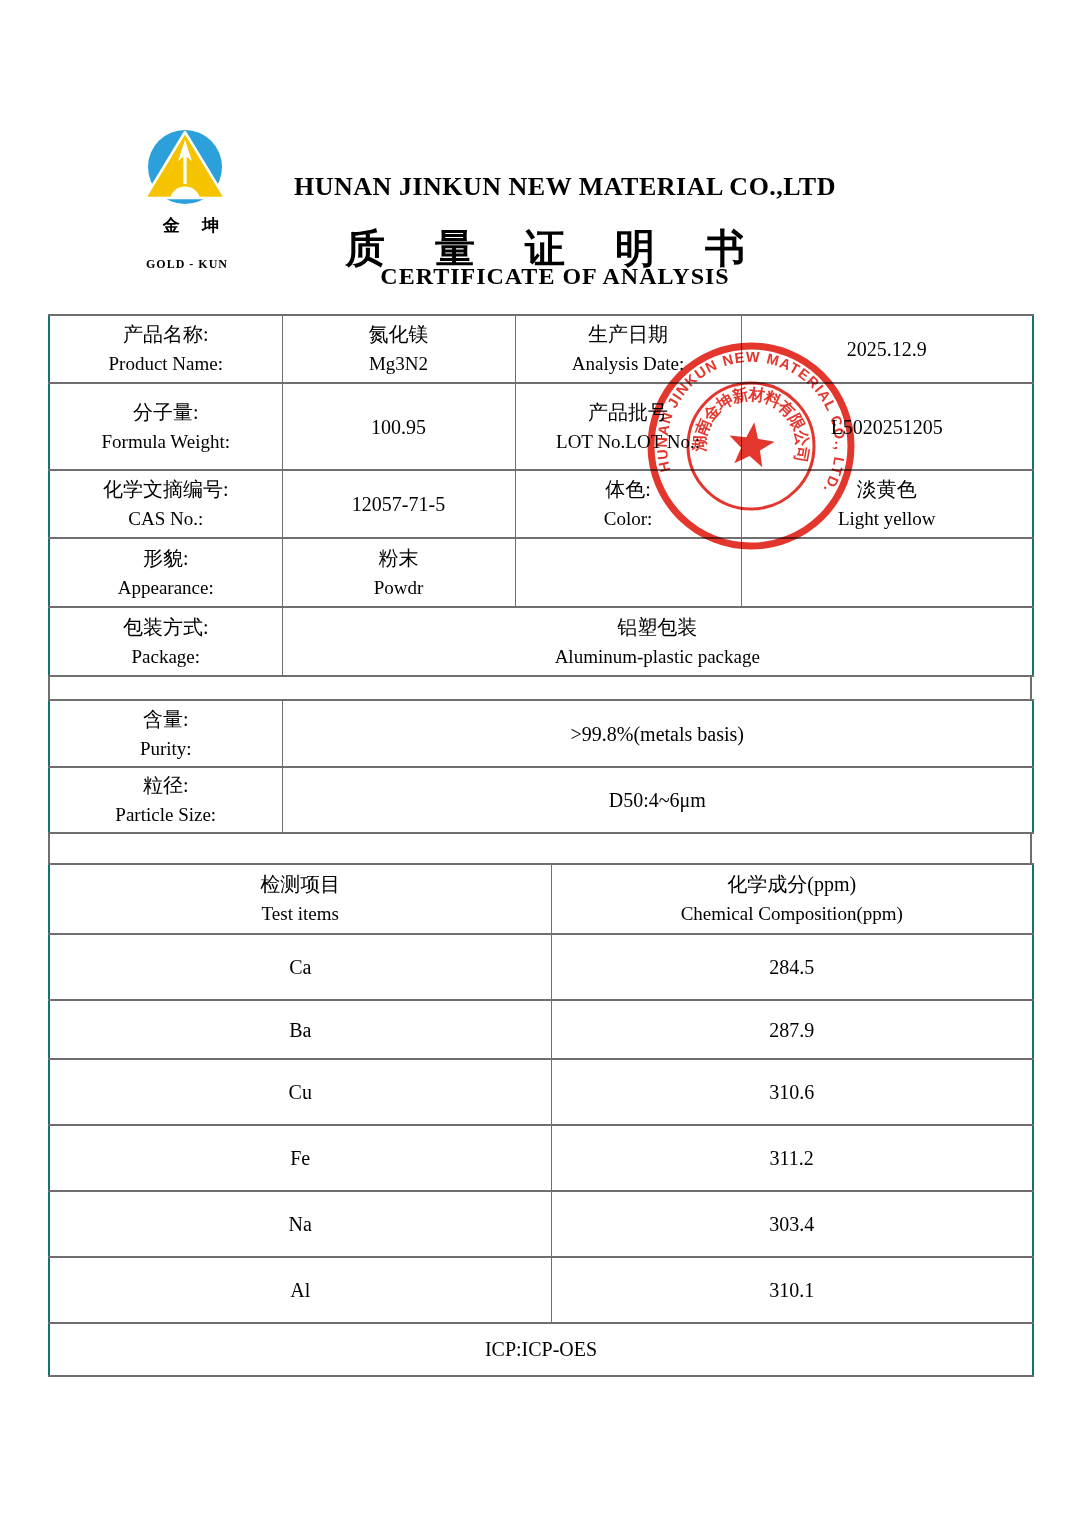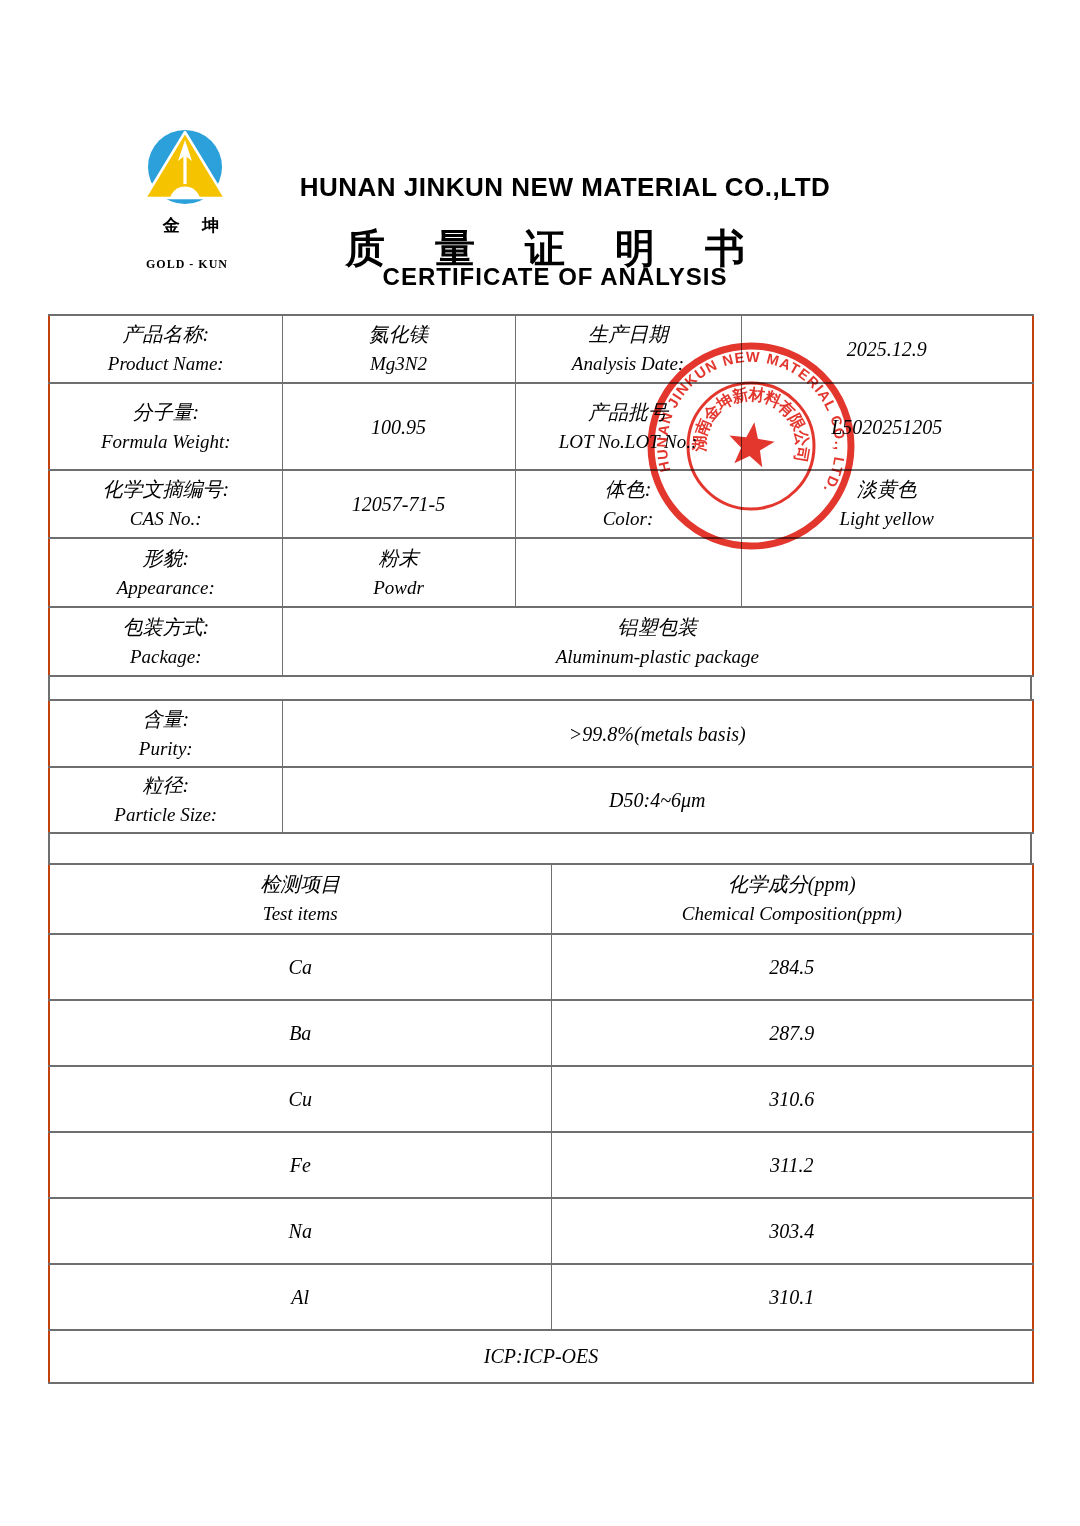--- a/index.html
+++ b/index.html
@@ -1,39 +1,39 @@
 <!DOCTYPE html>
 <html><head>
 <meta charset="utf-8">
 <style>
   html,body{margin:0;padding:0;background:#fff;}
   .page{position:relative;width:1080px;height:1526px;background:#fff;overflow:hidden;
         font-family:"Liberation Serif","DejaVu Serif",serif;color:#000;}
   .abs{position:absolute;}
-  .sans{font-family:Liberation Sans, sans-serif;}
+  .sans{font-family:Liberation Serif, serif;}
 
   
   .logo-wrap{left:136px;top:128px;width:92px;text-align:right;}
   .logo-zh{margin-top:2px;font-weight:bold;font-size:17px;letter-spacing:9px;white-space:nowrap;}
   .logo-en{font-weight:bold;font-size:12px;letter-spacing:1px;white-space:nowrap;margin-top:20px;}
   .company-zh{left:50px;top:118px;width:1030px;text-align:center;
               font-weight:bold;font-size:38px;letter-spacing:3px;white-space:nowrap;}
   .company-en{left:50px;top:172px;width:1030px;text-align:center;
               font-weight:bold;font-size:26px;letter-spacing:0.5px;white-space:nowrap;}
   .cert-zh{left:40px;top:221px;width:1030px;text-align:center;
            font-weight:bold;font-size:40px;letter-spacing:20px;white-space:nowrap;}
   .cert-en{left:40px;top:263px;width:1030px;text-align:center;
            font-weight:bold;font-size:24px;letter-spacing:1px;white-space:nowrap;}
 
   
   .tables{left:48px;top:314px;width:984px;}
   table.grid{border-collapse:collapse;width:984px;table-layout:fixed;}
   table.grid td{border:1px solid #6f6f6f;border-top:2px solid #6f6f6f;border-bottom:2px solid #6f6f6f;
                 vertical-align:middle;text-align:center;padding:2px 4px;}
-  table.grid{border:2px solid #c2410c;font-style:italic;}
+  table.grid{border:2px solid #0f766e;}
   .zh{font-size:20px;line-height:30px;}
   .en{font-size:19px;line-height:30px;}
   .one{font-size:20px;line-height:26px;}
   td.left{text-align:left;padding-left:10px;}
   .spacer{border-left:2px solid #6f6f6f;border-right:2px solid #6f6f6f;width:980px;}
   .sp1{height:22px;} .sp2{height:29px;}
   .foot{font-size:20px;}
 
   
   .stamp{left:645px;top:340px;width:212px;height:212px;mix-blend-mode:multiply;opacity:.93;}
@@ -192,21 +192,21 @@
         </td>
       </tr>
       <tr style="height:66px;">
         <td>
               <div class="one">Ca</div>
             </td>
         <td>
               <div class="one">284.5</div>
             </td>
       </tr>
-      <tr style="height:66px;">
+      <tr style="height:59px;">
         <td>
               <div class="one">Ba</div>
             </td>
         <td>
               <div class="one">287.9</div>
             </td>
       </tr>
       <tr style="height:66px;">
         <td>
               <div class="one">Cu</div>

